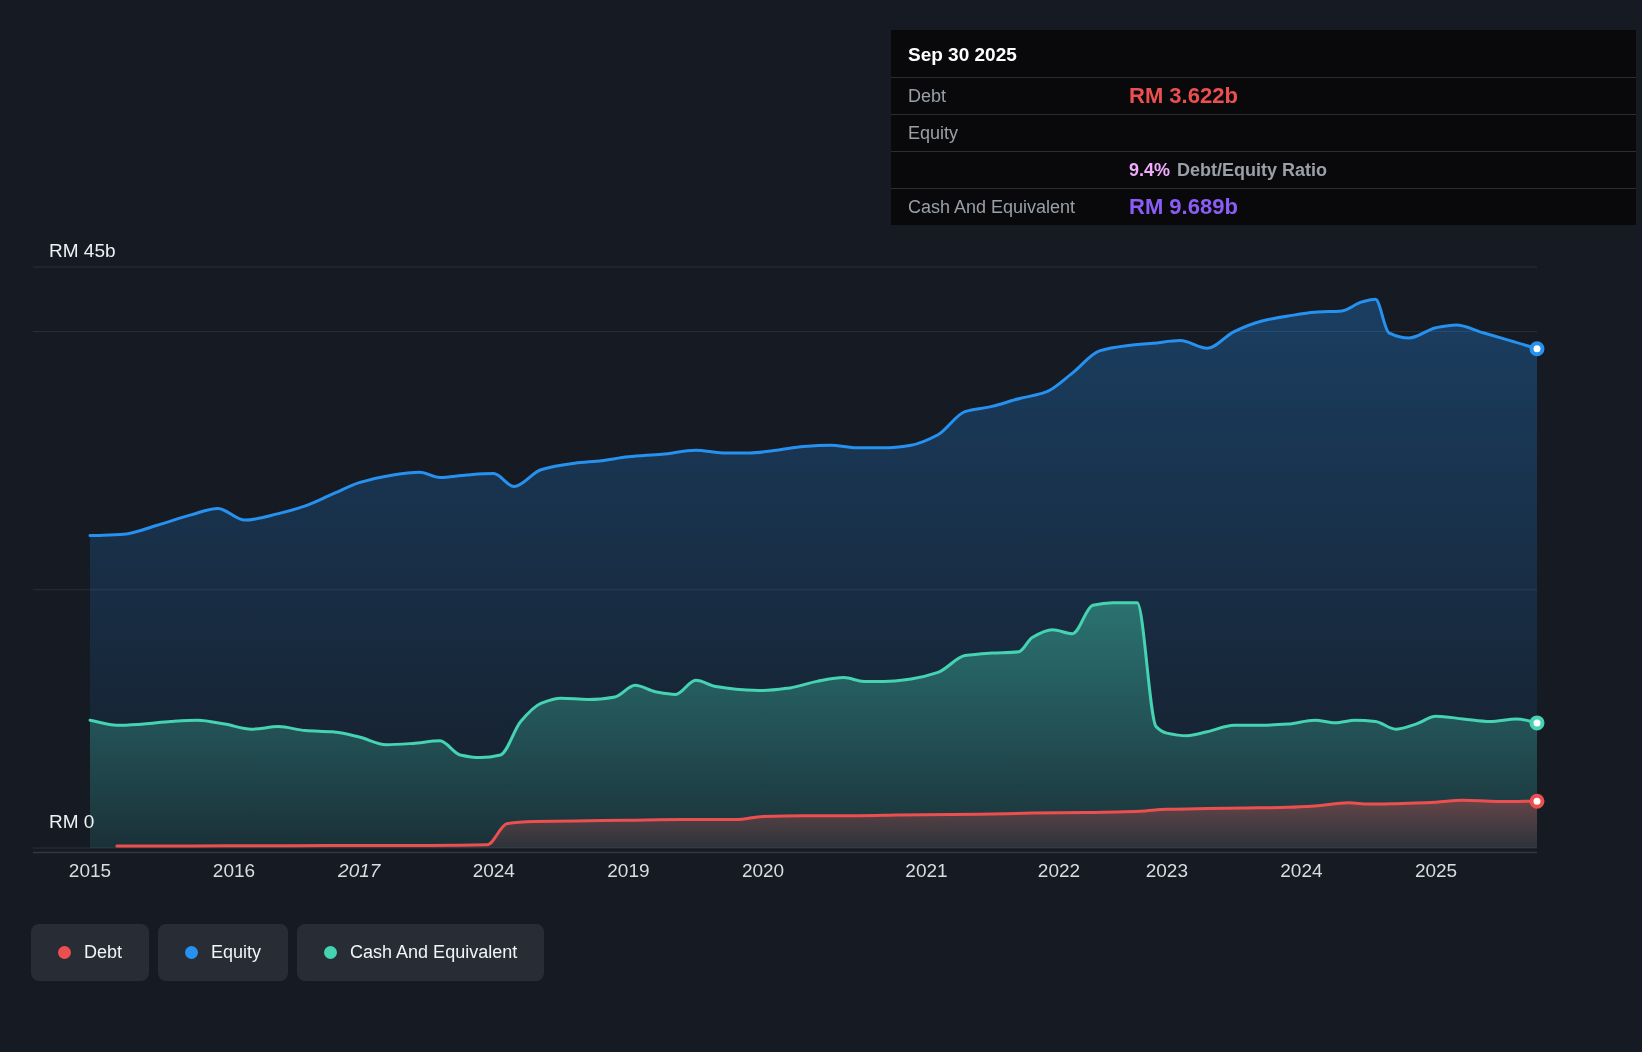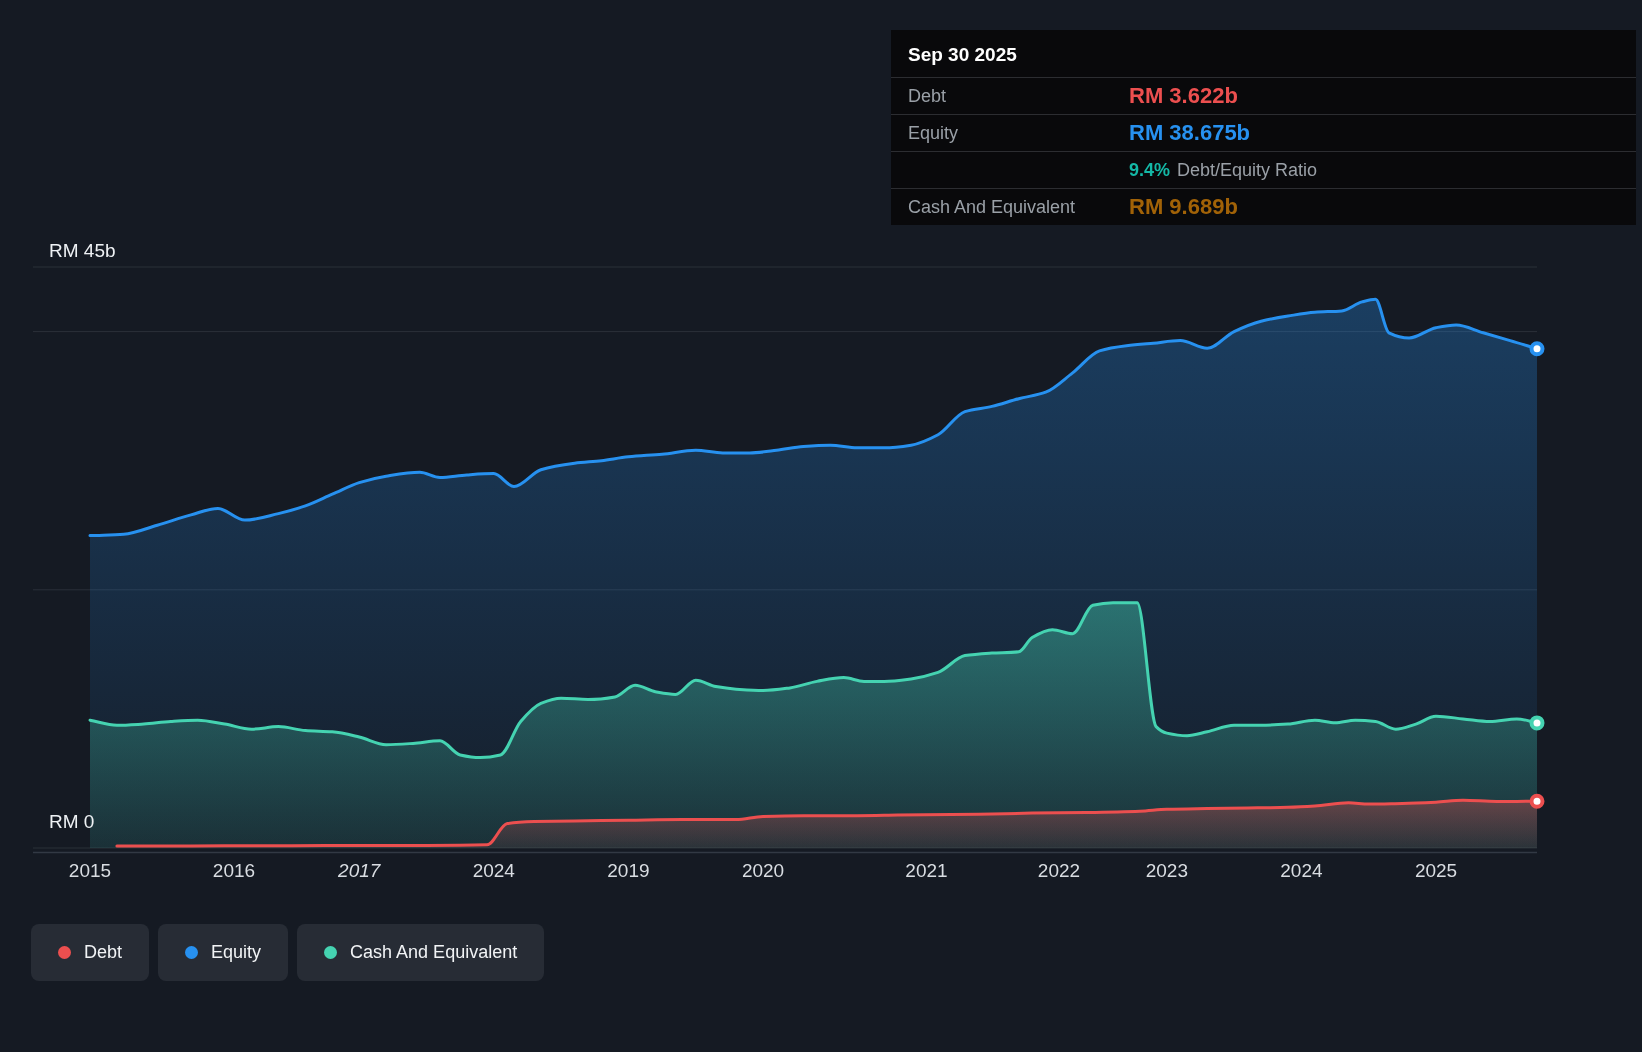--- a/index.html
+++ b/index.html
@@ -10,22 +10,22 @@
   .y-label{position:absolute;left:49px;font-size:19px;color:#eef1f4}
   .y-label.top{top:240px}
   .y-label.zero{top:811px}
   .x-tick{position:absolute;width:100px;text-align:center;font-size:19px;color:#d9dde2;top:860px}
   .tooltip{position:absolute;left:891px;top:30px;width:745px;background:#09090b;color:#fff}
   .tt-title{font-size:19px;font-weight:bold;padding:14px 17px 11px;color:#ffffff}
   .tt-row{display:grid;grid-template-columns:221px 1fr;align-items:center;height:37px;
           padding:0 17px;border-top:1px solid #2c2d31}
   .tt-label{color:#9aa0a7;font-size:18px}
   .tt-value{font-size:22px;font-weight:bold}
-  .tt-ratio-bold{color:#14b8a6;font-weight:bold;font-size:18px}
-  .tt-ratio-rest{color:#9aa0a7;font-size:18px;margin-left:7px;font-weight:normal}
+  .tt-ratio-bold{color:#f0abfc;font-weight:bold;font-size:18px}
+  .tt-ratio-rest{color:#9aa0a7;font-size:18px;margin-left:7px;font-weight:bold}
   .legend{position:absolute;left:31px;top:924px;display:flex;gap:9px}
   .pill{display:flex;align-items:center;gap:13px;height:57px;padding:0 27px;
         background:#272c35;border-radius:8px;color:#f2f4f6;font-size:18px;cursor:pointer}
   .dot{width:13px;height:13px;border-radius:50%;flex:0 0 auto}
 </style>
 </head>
 <body>
 
 <div class="stage">
 
@@ -64,31 +64,30 @@
   <div class="y-label zero">RM 0</div>
 
   <div class="tooltip">
     <div class="tt-title">Sep 30 2025</div>
     <div class="tt-row">
       <span class="tt-label">Debt</span>
       <span class="tt-value" style="color: rgb(236, 79, 79);">RM 3.622b</span>
     </div>
     <div class="tt-row">
       <span class="tt-label">Equity</span>
-      <span class="tt-value" style="color: rgb(39, 145, 240);">RM 38.675b</span>
     </div>
     <div class="tt-row">
       <span class="tt-label"></span>
       <span>
         <span class="tt-ratio-bold">9.4%</span><span class="tt-ratio-rest">Debt/Equity Ratio</span>
       </span>
     </div>
     <div class="tt-row">
       <span class="tt-label">Cash And Equivalent</span>
-      <span class="tt-value" style="color: #a16207;">RM 9.689b</span>
+      <span class="tt-value" style="color: #8b5cf6;">RM 9.689b</span>
     </div>
   </div>
 
   <div class="legend">
     <div class="pill">
       <span class="dot" style="background-color: rgb(236, 79, 79);"></span>
       <span>Debt</span>
     </div>
     <div class="pill">
       <span class="dot" style="background-color: rgb(39, 145, 240);"></span>

